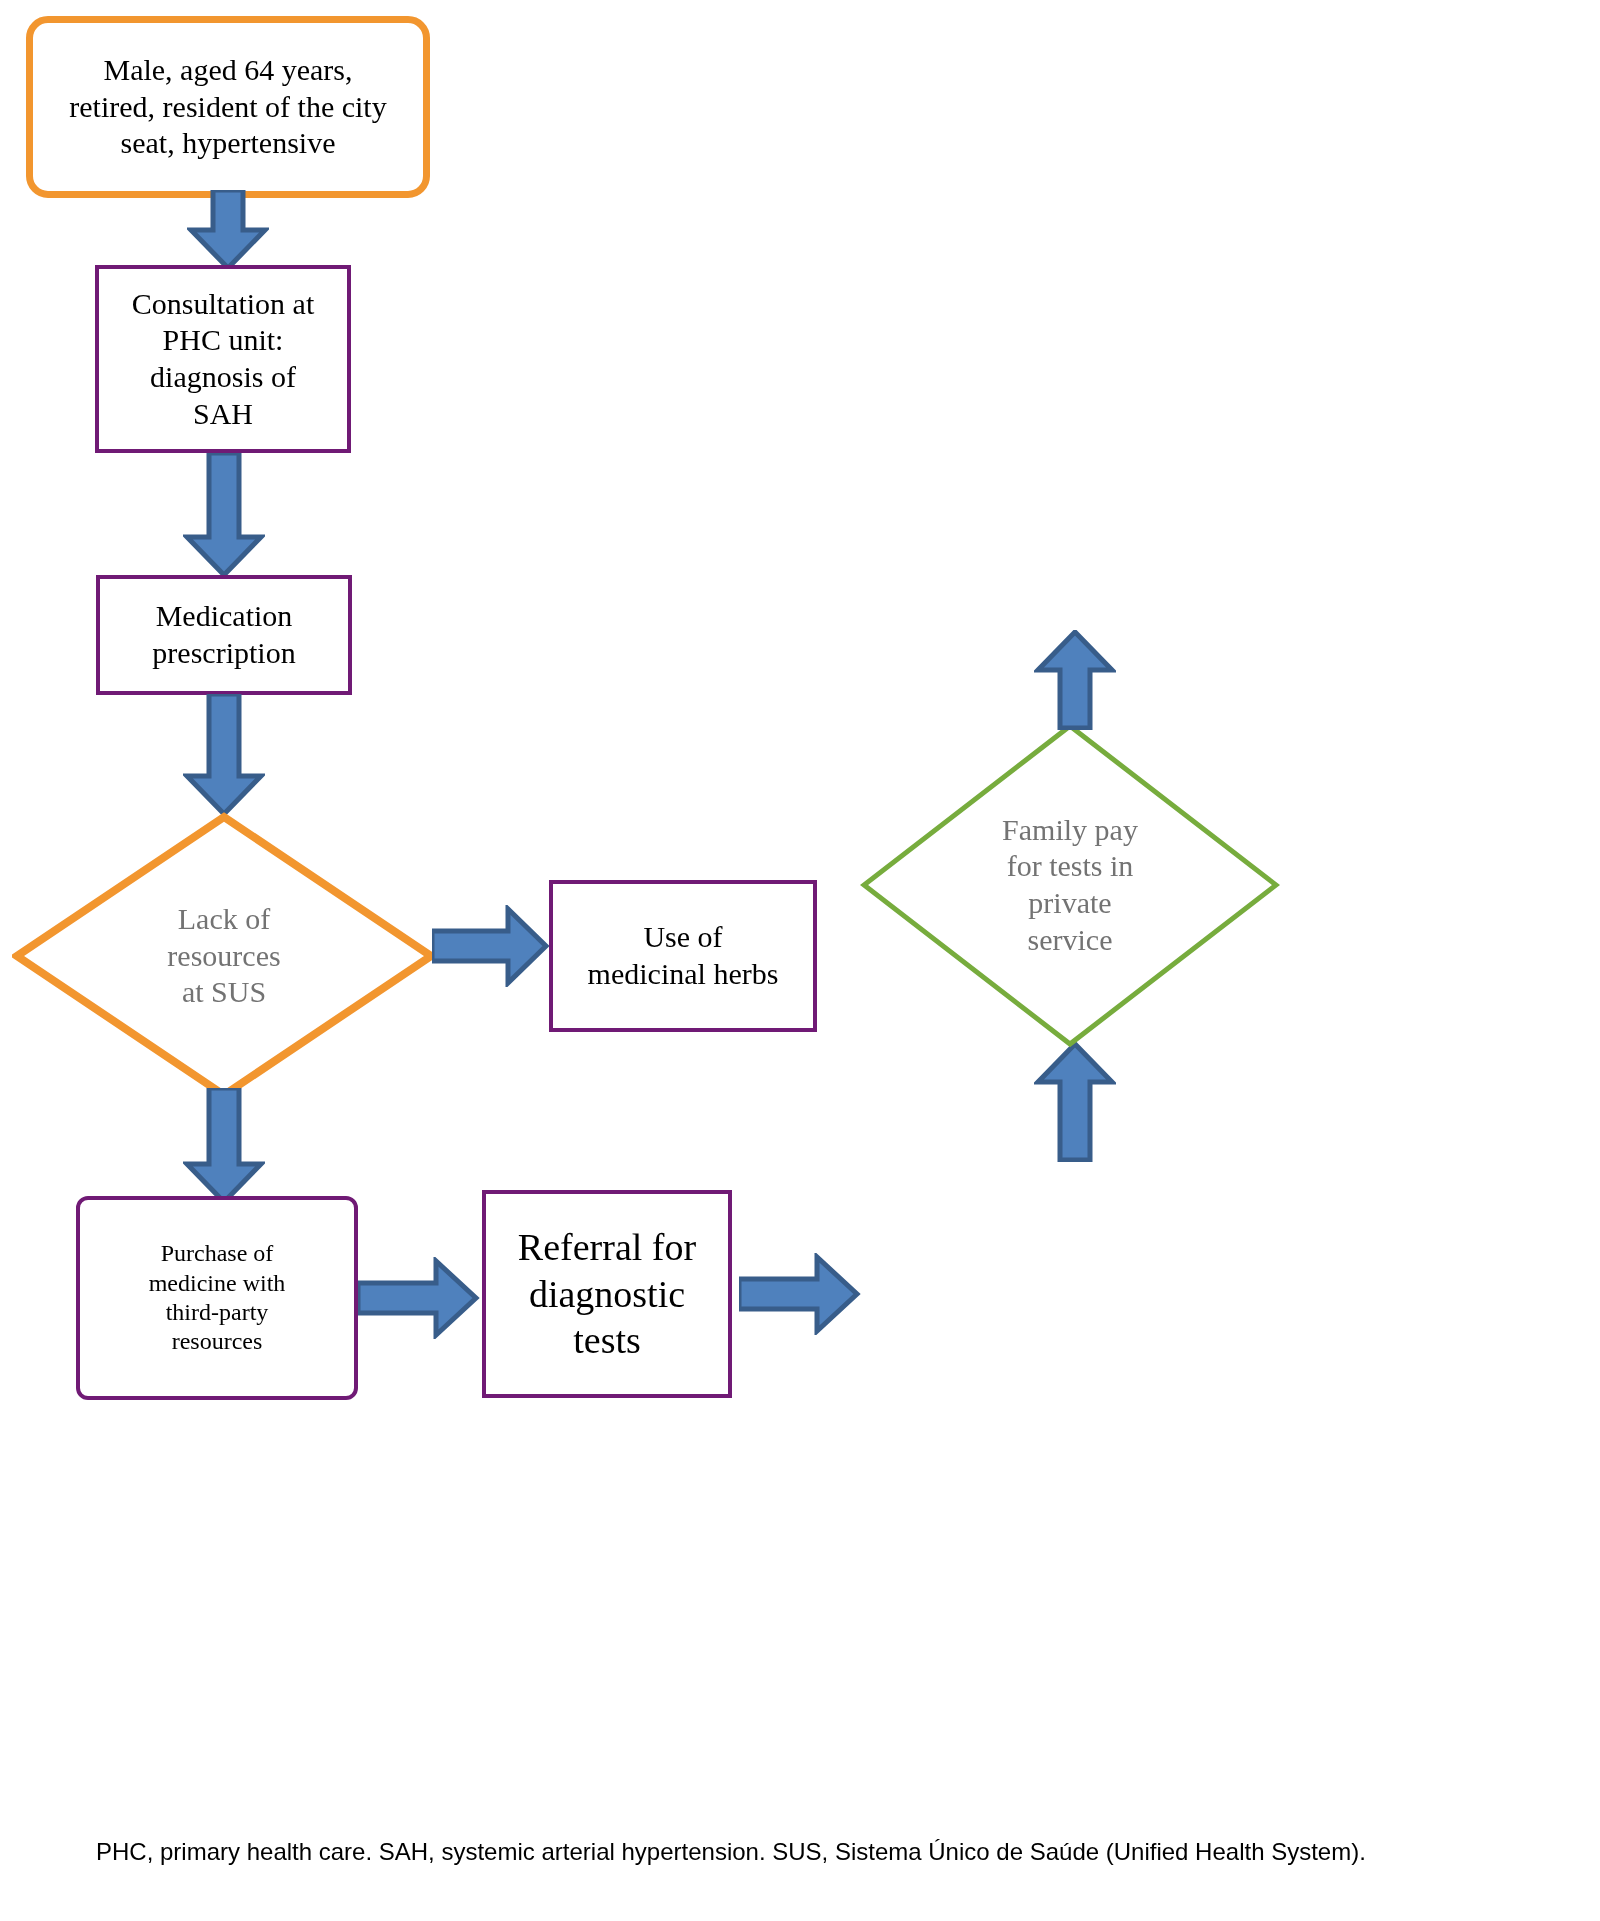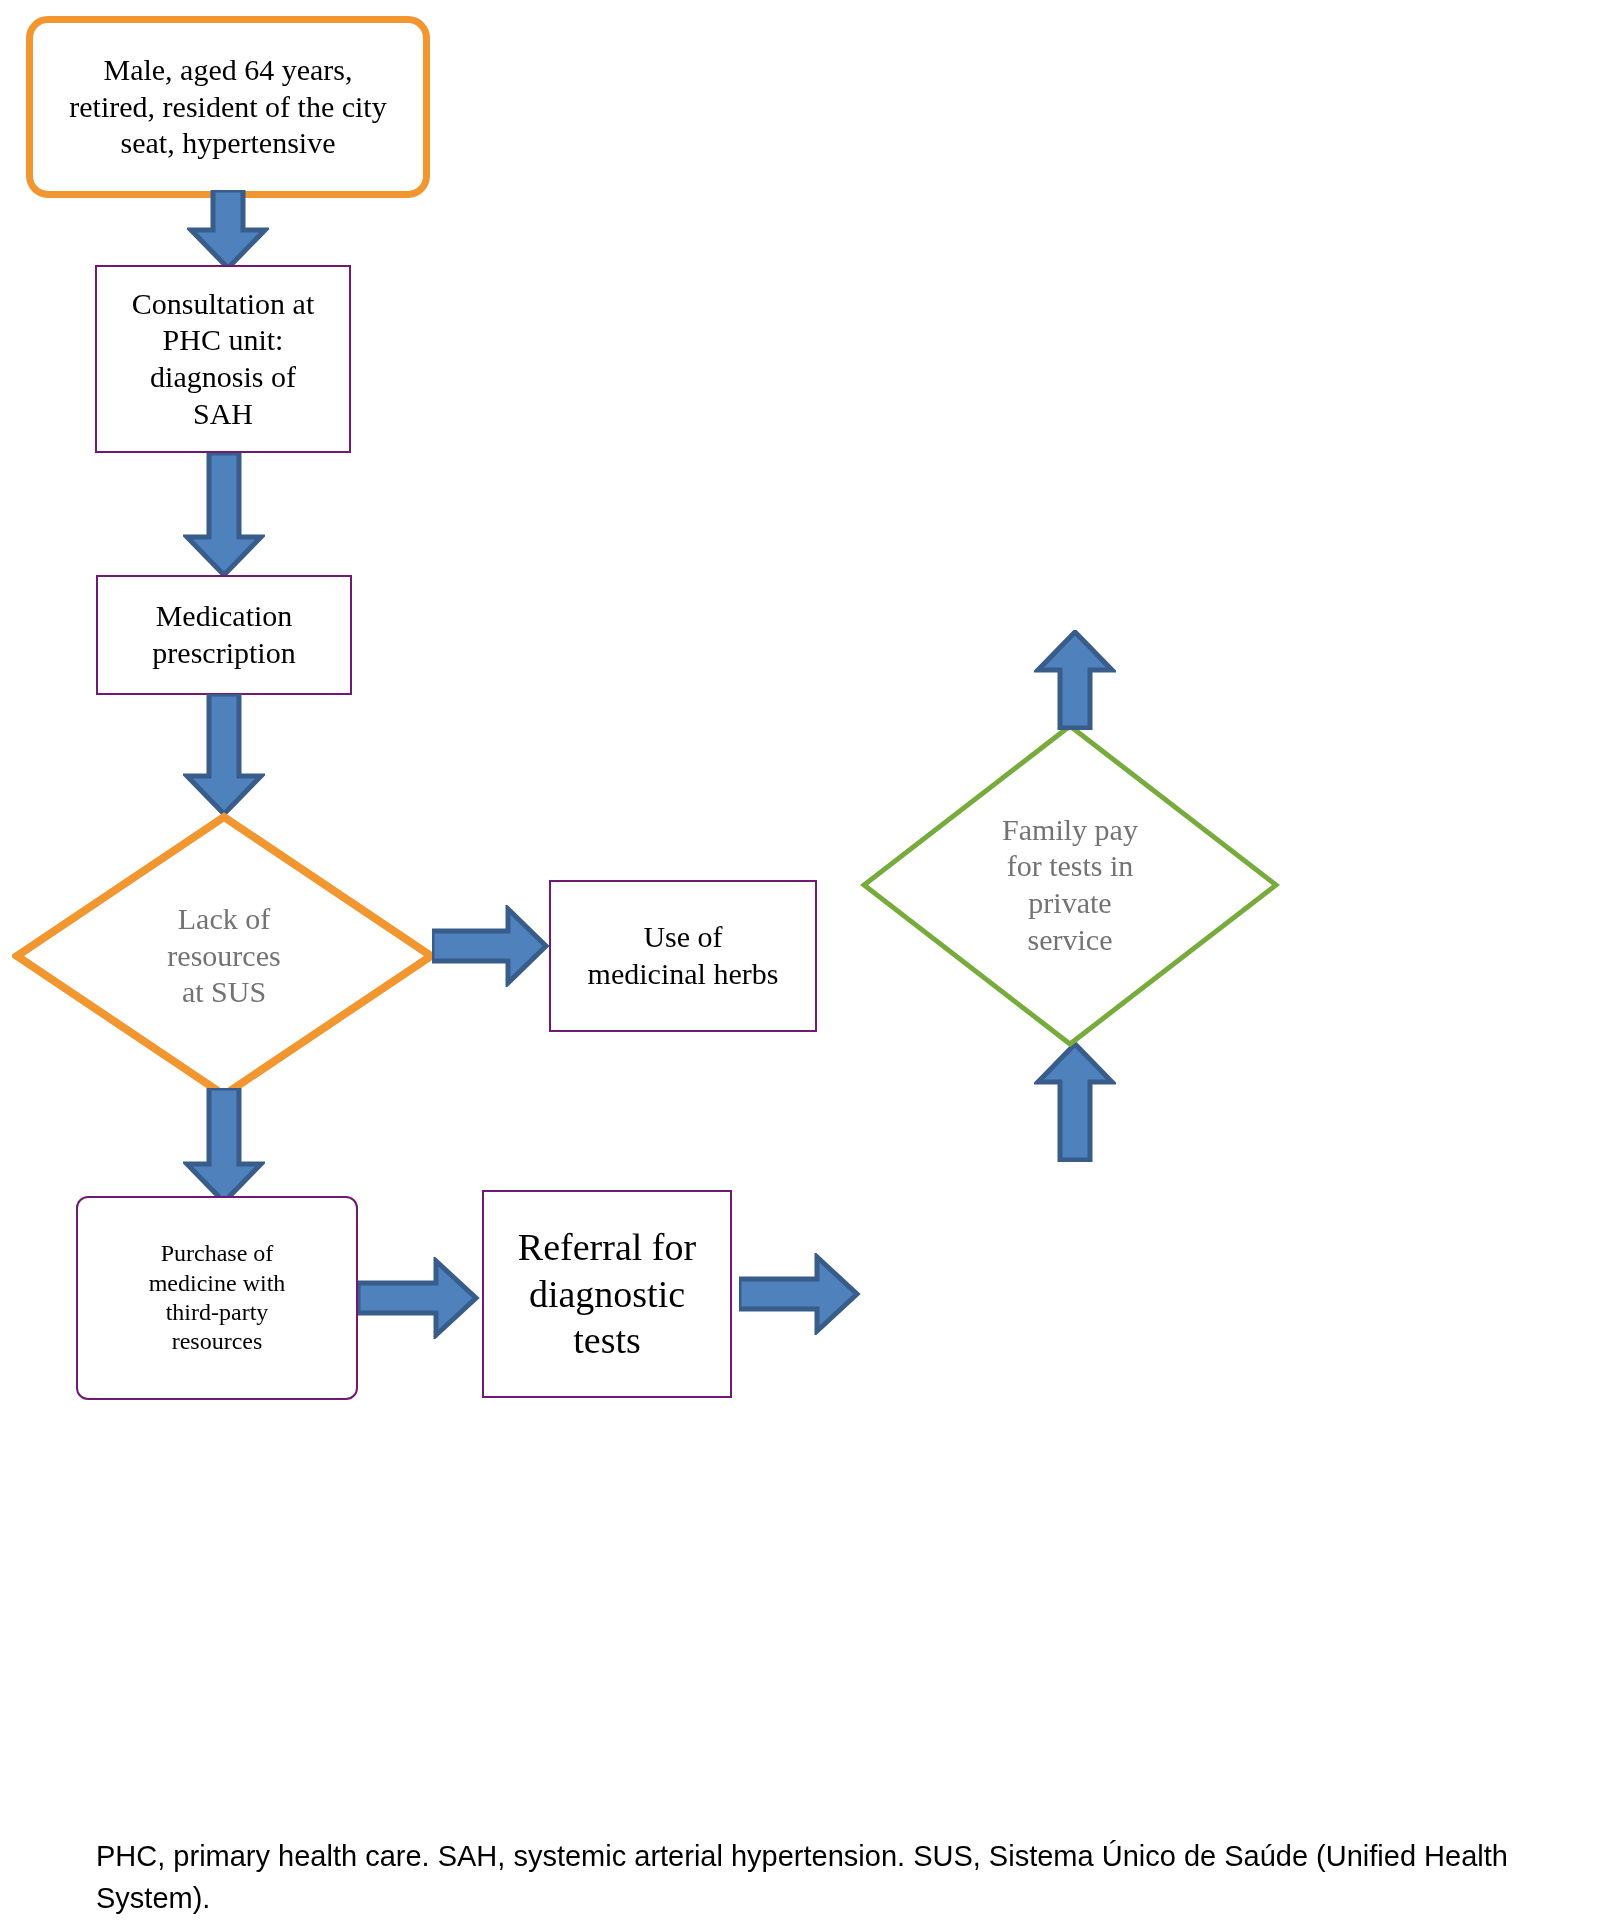--- a/index.html
+++ b/index.html
@@ -20,21 +20,21 @@
     box-sizing: border-box;
     display: flex;
     align-items: center;
     justify-content: center;
     text-align: center;
     color: #000000;
     line-height: 1.22;
     background: #ffffff;
   }
   .rect {
-    border: 2px solid #701a75;
+    border: 4px solid #701a75;
   }
   .rounded {
     border: 7px solid #F2962F;
     border-radius: 22px;
   }
   .node .label {
     display: block;
     white-space: pre-line;
     padding: 0 8px;
   }
@@ -181,17 +181,17 @@
 service</span>
   </div>
 
   <div class="arrow" style="left:1034px; top:630px; width:82px; height:100px;">
     <svg width="82" height="100" viewBox="0 0 82 100">
       <polygon points="41,2 78,40 56,40 56,98 26,98 26,40 4,40" fill="#4F81BD" stroke="#385D8A" stroke-width="5" stroke-linejoin="miter"></polygon>
     </svg>
   </div>
 
 
-  <div class="caption" style="left:96px; top:1835px; width:1420px; font-size:29px;">
+  <div class="caption" style="left:96px; top:1835px; width:1420px; font-size:24px;">
     <span>PHC, primary health care. SAH, systemic arterial hypertension. SUS, Sistema Único de Saúde (Unified Health System).</span>
   </div>
 
 </div>
 
 </body></html>

